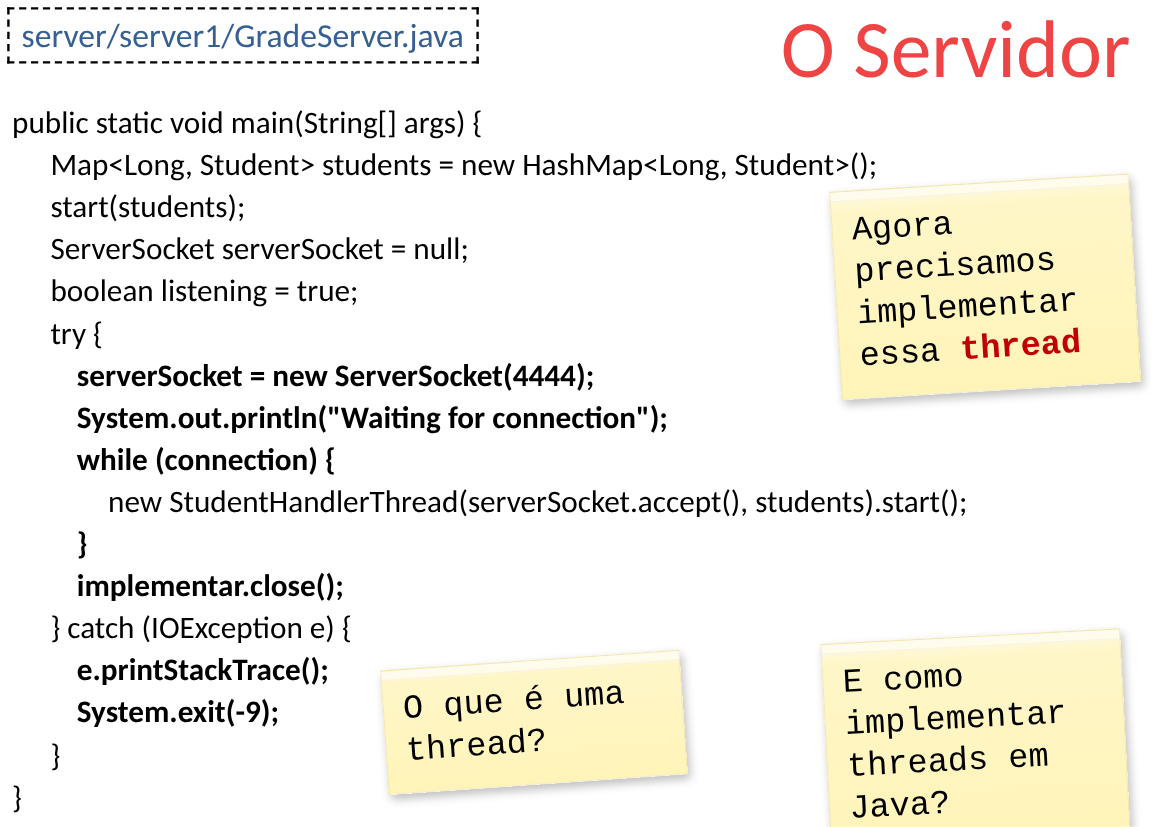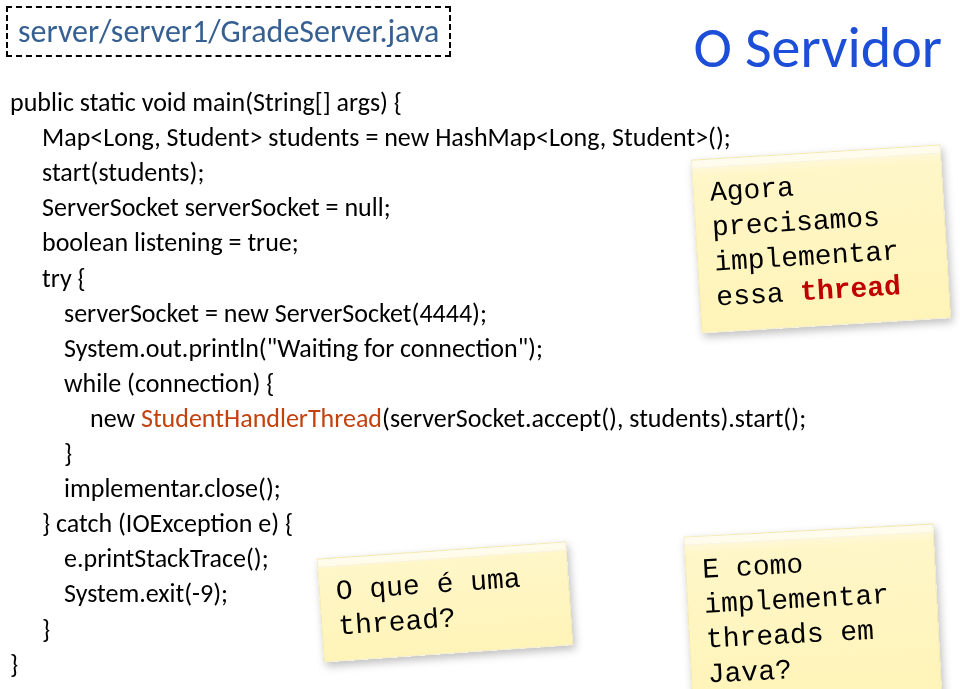--- a/index.html
+++ b/index.html
@@ -10,46 +10,46 @@
     font-family: Calibri, "Segoe UI", sans-serif;
     position: relative;
     overflow: hidden;
   }
   .header-box {
     position: absolute;
     top: 6px;
     left: 6px;
     border: 2px dashed #000;
     padding: 4px 10px;
-    font-size: 32px;
+    font-size: 28px;
     color: #366092;
     font-weight: 400;
   }
   .title {
     position: absolute;
-    top: 12px;
+    top: 0px;
     right: 18px;
-    font-size: 58px;
-    color: #1d4ed8;
+    font-size: 68px;
+    color: #ef4444;
     font-weight: 400;
   }
   .code {
     position: absolute;
     top: 50px;
     left: 10px;
     font-size: 26px;
     line-height: 1.35;
     color: #000;
     white-space: pre;
     font-family: Calibri, "Segoe UI", sans-serif;
   }
   .code .ind1 { padding-left: 32px; display: inline-block; }
-  .code .ind2 { padding-left: 54px; display: inline-block; }
+  .code .ind2 { padding-left: 54px; display: inline-block; font-weight: bold; }
   .code .ind3 { padding-left: 80px; display: inline-block; }
-  .orange { color: #c2410c; font-weight: 500; }
+  .orange { color: #000000; font-weight: 500; }
   .sticky {
     position: absolute;
     font-family: "Courier New", monospace;
     font-size: 28px;
     line-height: 1.25;
     padding: 12px 16px 16px 16px;
     box-shadow: 2px 4px 8px rgba(0,0,0,0.25);
     border: 1px solid rgba(0,0,0,0.05);
   }
   .sticky.note1 {

